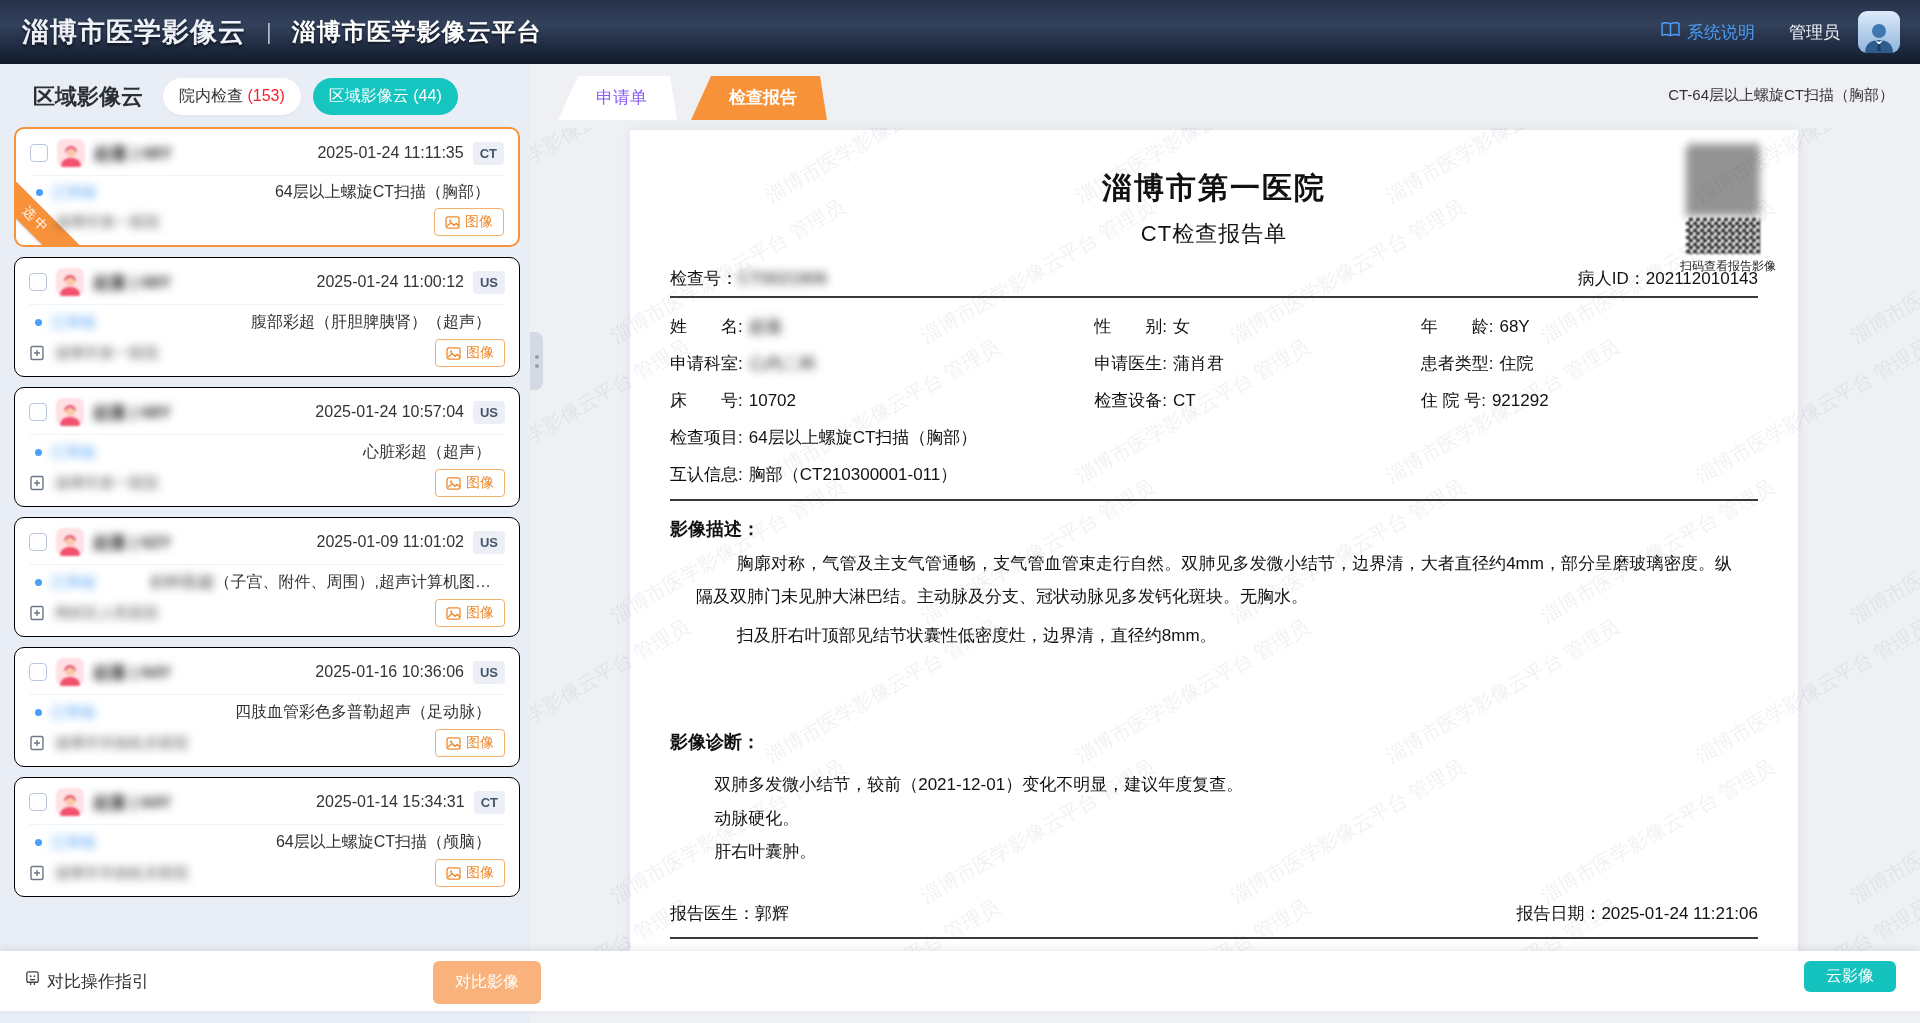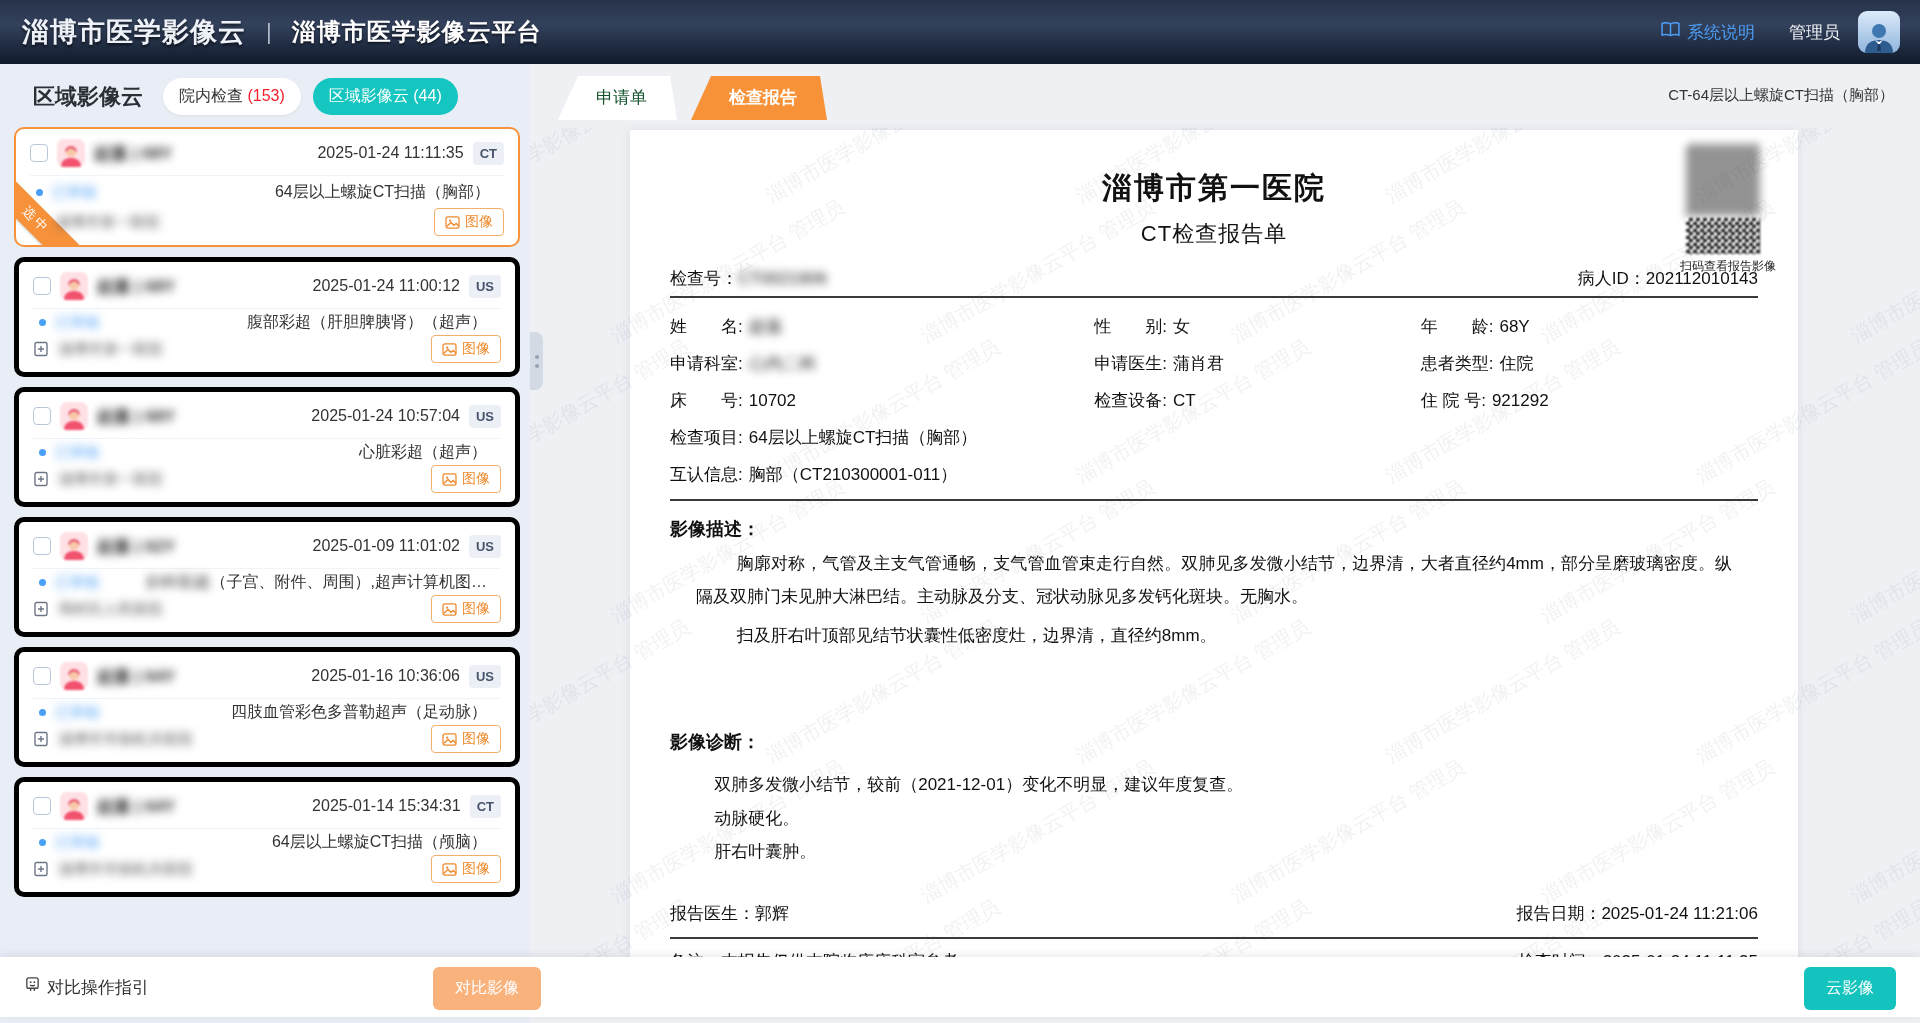--- a/index.html
+++ b/index.html
@@ -25,21 +25,21 @@
   .sidebar { width:530px; background:#e9edf6; position:relative; display:flex; flex-direction:column; }
   .sidebar-head { display:flex; align-items:center; padding:14px 10px 10px 33px; gap:12px; }
   .sidebar-title { font-size:22px; font-weight:bold; color:#2b2f36; margin-right:8px; }
   .pill { border-radius:20px; padding:8px 16px; font-size:16px; cursor:pointer; white-space:nowrap; }
   .pill.inactive { background:#fff; color:#333; box-shadow:0 1px 3px rgba(0,0,0,.06); }
   .pill.inactive .cnt { color:#f5222d; }
   .pill.active { background:#15c5bf; color:#fff; }
   .pill.active .cnt { color:#fff; }
 
   .card-list { flex:1; display:flex; flex-direction:column; gap:10px; padding:2px 10px 0 14px; overflow:hidden; }
-  .card { background:#fff; border:5px solid #000000; border-radius:10px; height:120px; padding:10px 14px 9px 14px;
+  .card { background:#fff; border:1px solid #000000; border-radius:10px; height:120px; padding:10px 14px 9px 14px;
     display:flex; flex-direction:column; justify-content:space-between; position:relative; overflow:hidden; cursor:pointer; }
   .card.selected { border:2px solid #f7913a; }
   .card-row { display:flex; align-items:center; gap:9px; }
   .card-row .spacer { flex:1; }
   .card-row1 { border-bottom:1px solid #f0f3f8; padding-bottom:8px; }
   .checkbox { width:18px; height:18px; border:1.5px solid #b9c6da; border-radius:4px; background:#fff; flex:0 0 auto; }
   .avatar-s { width:28px; height:28px; border-radius:7px; background:#ffe0e5; display:flex; align-items:flex-end; justify-content:center; overflow:hidden; filter:blur(1px); }
   .blur { filter:blur(4px); }
   .pname { font-size:17px; font-weight:bold; color:#333; }
   .pdate { font-size:16px; color:#333; }
@@ -63,21 +63,21 @@
 
   .collapse-handle { position:absolute; right:-13px; top:268px; width:13px; height:58px; background:#d4dae4;
     border-radius:0 8px 8px 0; display:flex; flex-direction:column; align-items:center; justify-content:center; gap:5px; cursor:pointer; z-index:5; }
   .collapse-handle i { width:4px; height:4px; border-radius:50%; background:#95a0b1; }
 
   
   .main { flex:1; position:relative; padding:12px 24px 0 26px; }
   .main-tabs { display:flex; gap:14px; align-items:flex-end; height:44px; margin-left:2px; }
   .tab { height:44px; line-height:44px; text-align:center; font-size:17px; cursor:pointer;
     clip-path:polygon(20px 0, calc(100% - 7px) 0, 100% 100%, 0 100%); padding:0 30px 0 38px; }
-  .tab.inactive { background:#fff; color:#14532d; }
+  .tab.inactive { background:#fff; color:#8b5cf6; }
   .tab.active { background:#f79238; color:#fff; font-weight:bold; }
   .main-caption { position:absolute; top:22px; right:26px; font-size:15px; color:#333; }
 
   .doc { position:absolute; left:100px; top:66px; width:1168px; height:833px; background:#fff;
     box-shadow:0 0 10px rgba(30,40,60,.08); padding:0 40px; overflow:hidden; }
   .doc-title { text-align:center; font-size:30px; font-weight:bold; color:#111; margin-top:38px; letter-spacing:2px; }
   .doc-subtitle { text-align:center; font-size:22px; color:#111; margin-top:10px; letter-spacing:1px; }
   .qr-wrap { position:absolute; top:14px; right:32px; width:86px; text-align:center; }
   .qr1 { width:74px; height:72px; margin:0 auto; background:repeating-conic-gradient(#2a2a2a 0% 25%, #fff 0% 50%) 0 0/9px 9px; filter:blur(4px); }
   .qr2 { width:74px; height:36px; margin:2px auto 0; background:repeating-conic-gradient(#111 0% 25%, #fff 0% 50%) 0 0/7px 7px; filter:blur(1.2px); }
@@ -97,27 +97,27 @@
   .doc-footer { position:absolute; left:40px; right:40px; top:772px; font-size:17px; color:#111; }
   .sign-row { display:flex; }
   .sign-row .c1 { width:40%; } .sign-row .c2 { width:32%; } .sign-row .c3 { flex:1; text-align:right; }
   .note-row { display:flex; justify-content:space-between; margin-top:11px; }
 
   
   .wm-layer { position:absolute; left:530px; top:64px; right:0; bottom:60px; overflow:hidden; pointer-events:none; z-index:10; }
   .wm { position:absolute; font-size:20px; color:rgba(55,65,90,.075); transform:rotate(-30deg); white-space:nowrap; }
 
   
-  .bottom-bar { position:absolute; left:0; bottom:6px; width:1920px; height:60px; background:#fff;
+  .bottom-bar { position:absolute; left:0; bottom:12px; width:1920px; height:60px; background:#fff;
     box-shadow:0 -2px 8px rgba(40,50,70,.10); display:flex; align-items:center; padding:0 24px; z-index:20; }
   .guide { display:flex; align-items:center; gap:6px; font-size:17px; color:#333; cursor:pointer; }
   .btn-compare { position:absolute; left:433px; top:10px; background:#f9b27c; color:#fff; border:none;
     border-radius:6px; font-size:16px; padding:11px 22px; cursor:pointer; font-family:inherit; }
   .btn-cloud { position:absolute; right:24px; top:10px; background:#14c3bd; color:#fff; border:none;
-    border-radius:6px; font-size:16px; padding:11px 22px; cursor:pointer; font-family:inherit; }
+    border-radius:6px; font-size:16px; padding:5px 22px; cursor:pointer; font-family:inherit; }
 </style>
 </head>
 <body>
 
 <div class="header">
   <span class="logo-main">淄博市医学影像云</span>
   <span class="logo-sep">|</span>
   <span class="logo-sub">淄博市医学影像云平台</span>
   <span class="spacer"></span>
   <span class="help-link">

